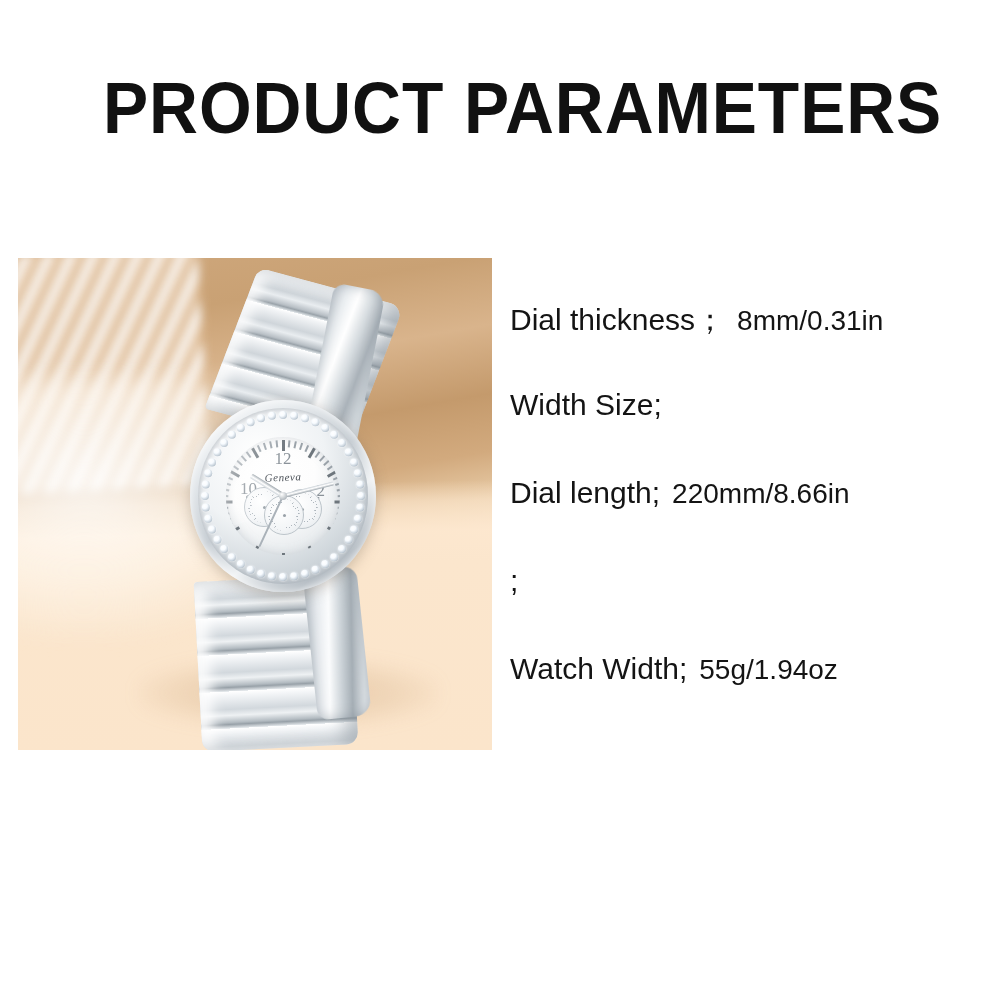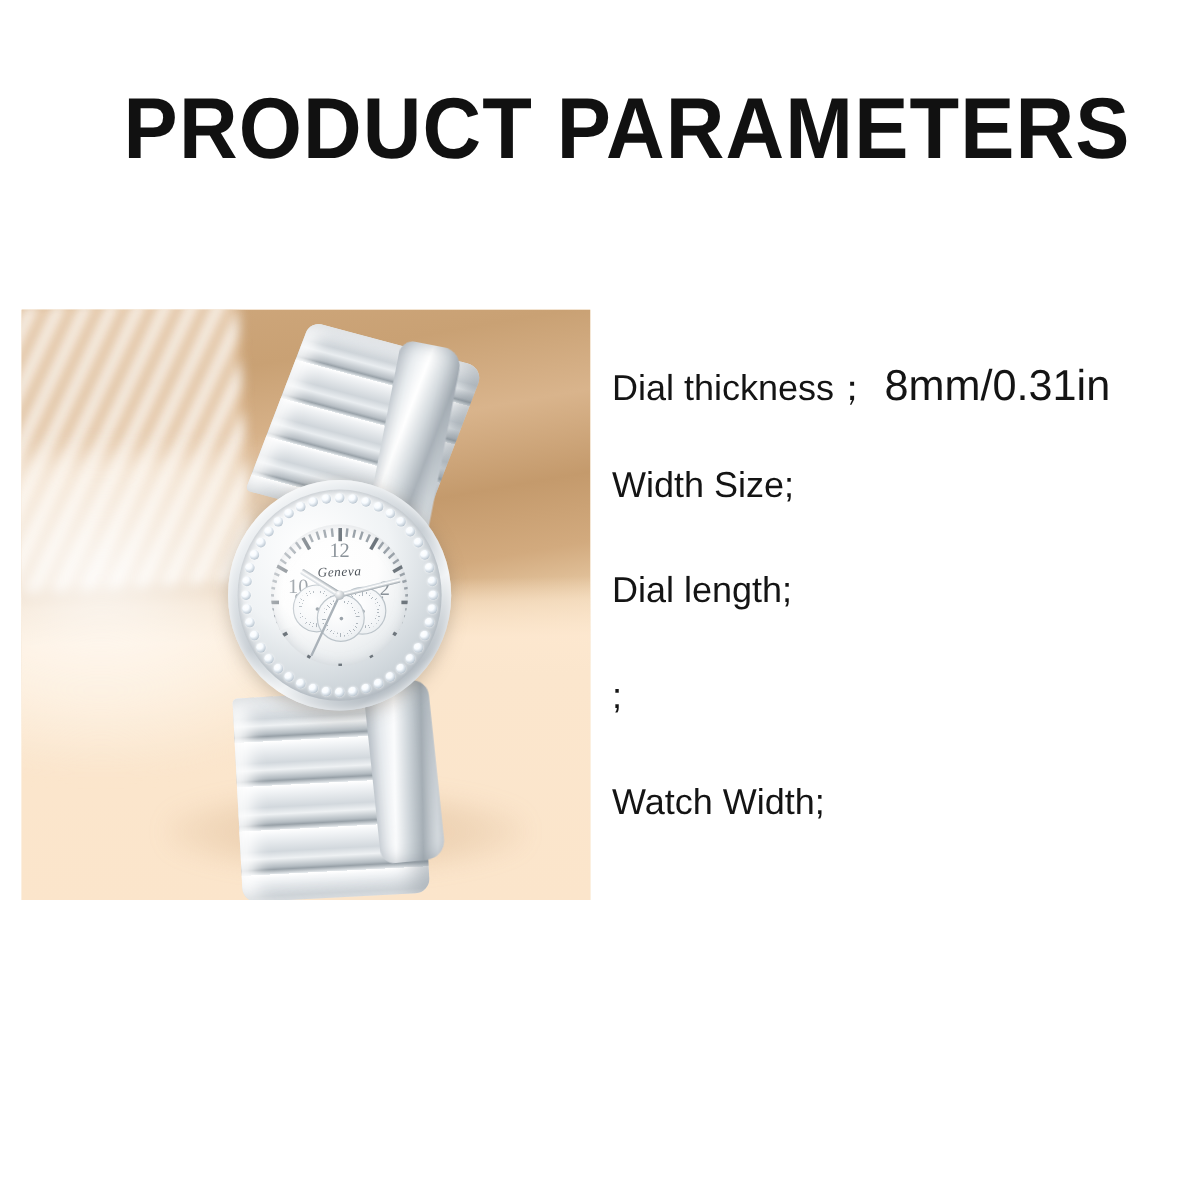--- a/index.html
+++ b/index.html
@@ -361,21 +361,21 @@
     color: #141414;
     font-weight: normal;
   }
   .spec-sep {
     font-family: "Liberation Sans", sans-serif;
     font-size: 30px;
     color: #141414;
   }
   .spec-value {
     font-family: "Liberation Sans", sans-serif;
-    font-size: 36px;
+    font-size: 28px;
     color: #141414;
     padding-left: 12px;
   }
 </style>
 </head>
 <body>
 
 <div class="page-title">PRODUCT PARAMETERS</div>
 
 <div class="photo">
@@ -541,24 +541,26 @@
   </div>
 
   <div class="spec-row">
     <span class="spec-label">Width Size</span>
     <span class="spec-sep">;</span>
   </div>
 
   <div class="spec-row">
     <span class="spec-label">Dial length</span>
     <span class="spec-sep">;</span>
+    <span class="spec-value">220mm/8.66in</span>
   </div>
 
   <div class="spec-row">
     <span class="spec-sep">;</span>
   </div>
 
   <div class="spec-row">
     <span class="spec-label">Watch Width</span>
     <span class="spec-sep">;</span>
+    <span class="spec-value">55g/1.94oz</span>
   </div>
 
 </div>
 
 </body></html>

